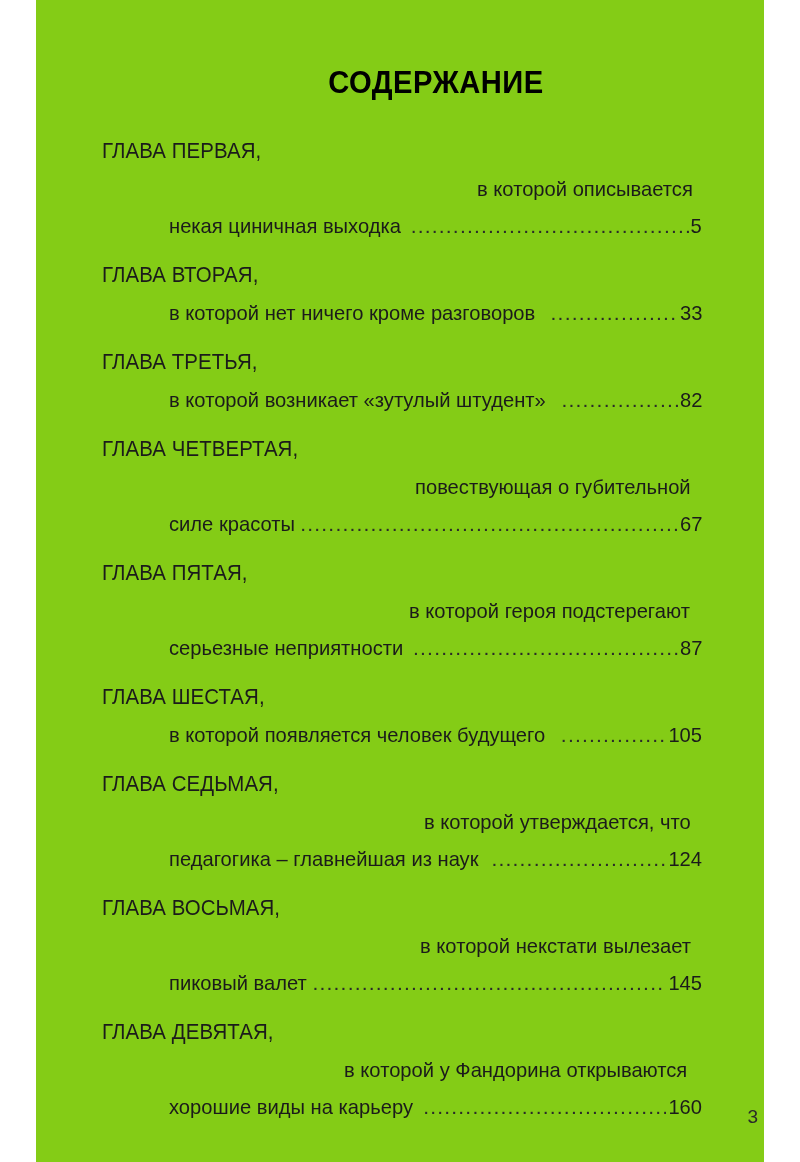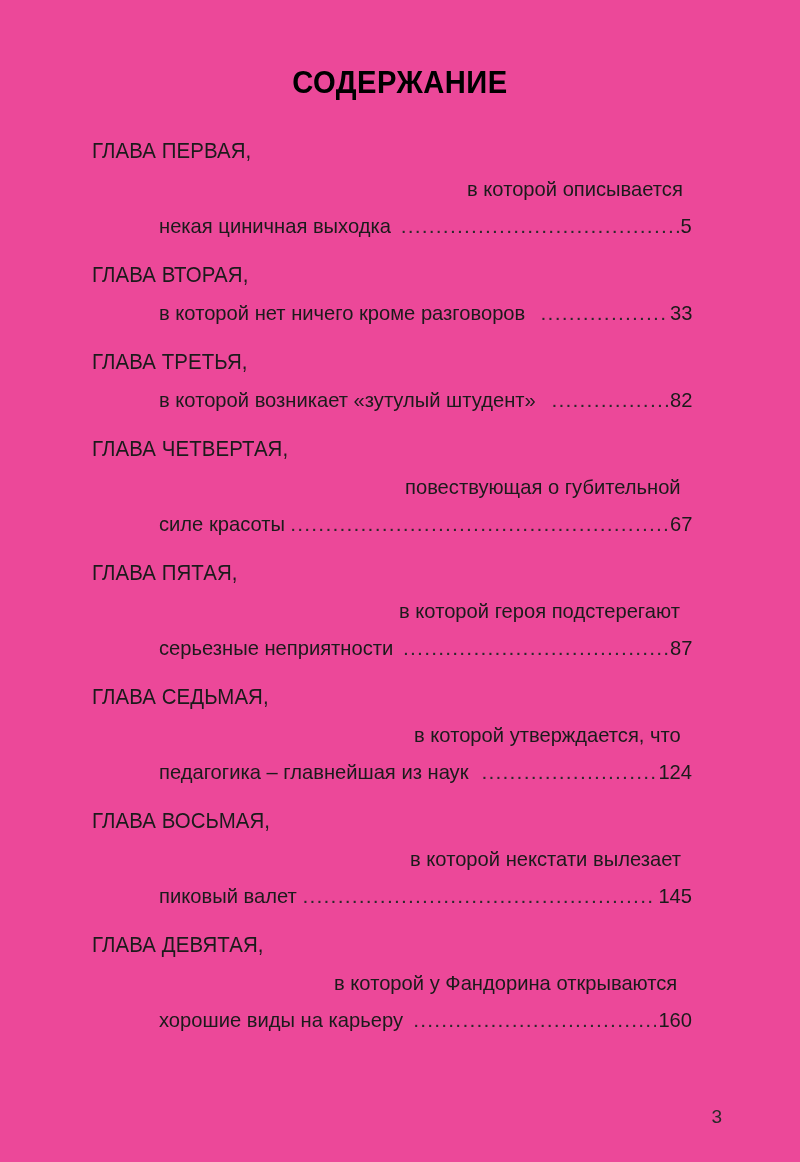--- a/index.html
+++ b/index.html
@@ -4,24 +4,24 @@
 <title>Содержание</title>
 <style>
   html, body {
     margin: 0;
     padding: 0;
     background: #ffffff;
   }
 
   .page {
     position: relative;
-    width: 800px;
+    width: 728px;
     height: 1162px;
     margin: 0 auto;
-    background: #ec4899;
+    background: #84cc16;
     overflow: hidden;
     font-family: "Liberation Sans", "DejaVu Sans", sans-serif;
     color: #1b1b1b;
     -webkit-font-smoothing: antialiased;
   }
 
   
   .toc-title {
     position: absolute;
     top: 66px;
@@ -34,21 +34,21 @@
     color: #000000;
     transform: scaleX(0.94);
     transform-origin: center top;
     line-height: 1.1;
   }
 
   
   .toc-list {
     position: absolute;
     top: 133px;
-    left: 92px;
+    left: 66px;
     width: 600px;
   }
 
   .toc-entry {
     margin-bottom: 13px;
   }
 
   .chapter-heading {
     font-size: 21.5px;
     line-height: 37px;
@@ -177,20 +177,30 @@
             <span class="desc-text">в которой героя подстерегают</span>
           </div>
           <div class="desc-line has-page">
             <span class="desc-text">серьезные неприятности</span>
             <span class="leader"></span>
             <span class="page-num">87</span>
           </div>
         </div>
       </div>
       <div class="toc-entry">
+        <div class="chapter-heading">ГЛАВА ШЕСТАЯ,</div>
+        <div class="chapter-lines">
+          <div class="desc-line has-page">
+            <span class="desc-text">в которой появляется человек будущего</span>
+            <span class="leader"></span>
+            <span class="page-num">105</span>
+          </div>
+        </div>
+      </div>
+      <div class="toc-entry">
         <div class="chapter-heading">ГЛАВА СЕДЬМАЯ,</div>
         <div class="chapter-lines">
           <div class="desc-line no-page">
             <span class="desc-text">в которой утверждается, что</span>
           </div>
           <div class="desc-line has-page">
             <span class="desc-text">педагогика – главнейшая из наук</span>
             <span class="leader"></span>
             <span class="page-num">124</span>
           </div>

